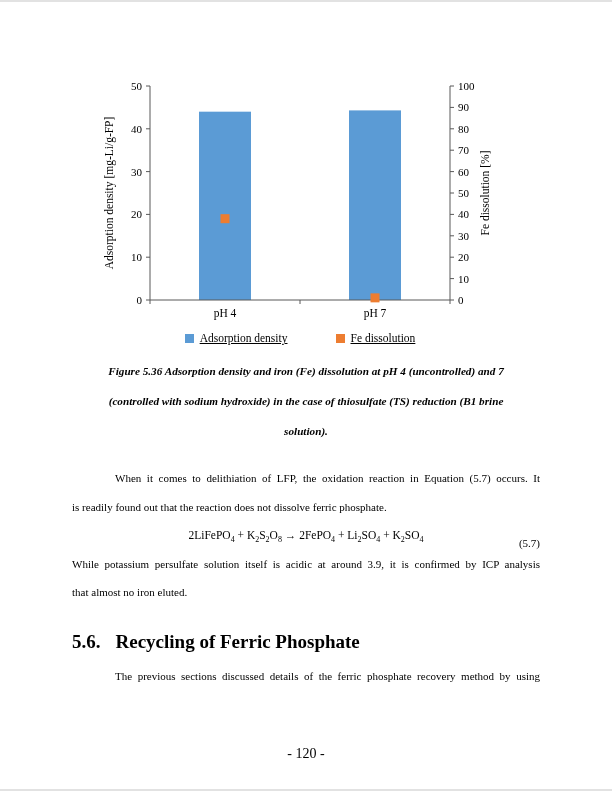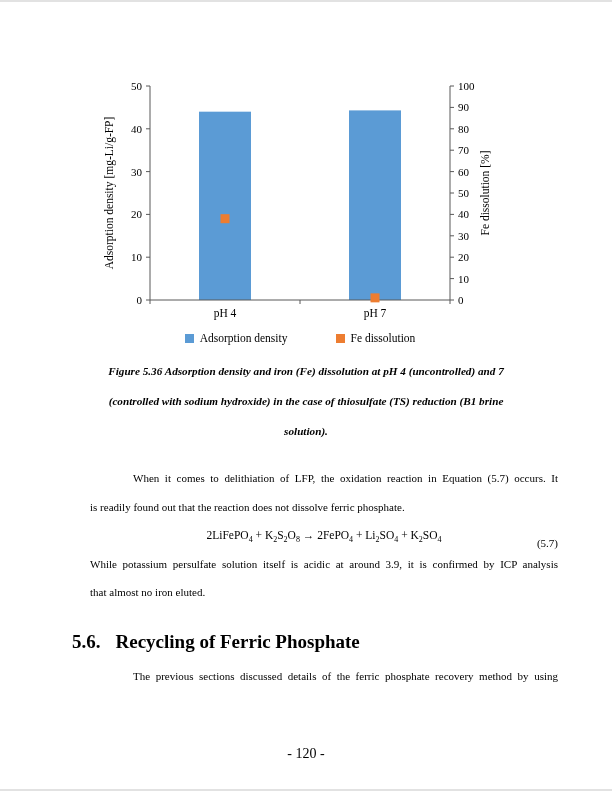--- a/index.html
+++ b/index.html
@@ -5,31 +5,31 @@
   html,body{margin:0;padding:0;background:#ffffff;}
   .page{position:relative;width:612px;height:792px;background:#ffffff;overflow:hidden;
         font-family:"Liberation Serif",serif;color:#000;}
   .edge{position:absolute;left:0;right:0;height:2px;background:#e2e2e2;}
   .edge-top{top:0;}
   .edge-bottom{bottom:1px;}
 
   
   .chart{position:absolute;left:100px;top:78px;width:400px;}
   .chart svg text{font-family:"Liberation Serif",serif;fill:#000;}
-  .legend{display:flex;justify-content:center;gap:48px;margin-top:4px;font-size:11.5px;}
+  .legend{display:flex;justify-content:center;gap:48px;margin-top:4px;font-size:11.5px;text-decoration:underline;}
   .legend-item{display:flex;align-items:center;gap:6px;}
   .swatch{width:9px;height:9px;display:inline-block;}
 
   
   .caption{position:absolute;left:72px;top:356px;width:468px;text-align:center;
            font-weight:bold;font-size:11.2px;line-height:30px;}
   .cap-line{white-space:nowrap;font-style:italic;}
 
   
-  .bodyblock{position:absolute;left:72px;width:468px;font-size:11px;line-height:28.5px;margin-left:18px;}
+  .bodyblock{position:absolute;left:72px;width:468px;font-size:11px;line-height:28.5px;}
   .b1{top:464px;}
   .p3{top:662px;}
   .jline{text-align:justify;text-align-last:justify;}
   .indent{padding-left:43px;}
   .eqline{position:relative;height:28.5px;}
   .eq-formula{position:absolute;left:0;right:0;text-align:center;font-size:11.5px;}
   .eq-formula sub{font-size:8px;}
   .eq-no{position:absolute;right:0;top:8px;}
 
   

